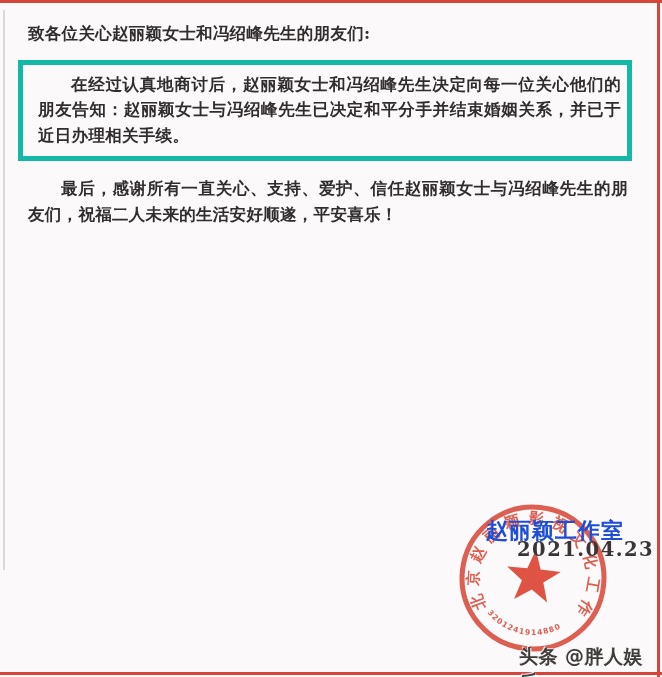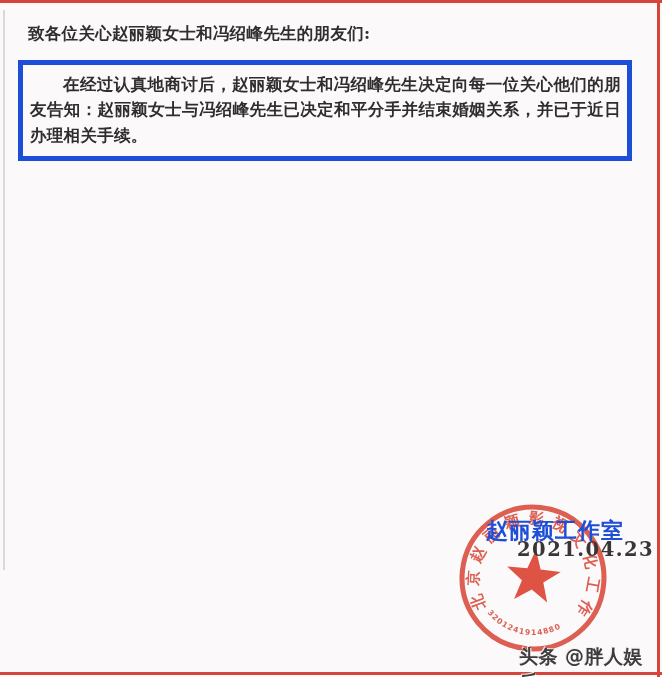--- a/index.html
+++ b/index.html
@@ -22,23 +22,23 @@
     padding:21px 34px 0 28px;
     font-size:16.5px;
     line-height:25.5px;
     letter-spacing:0.3px;
   }
   .salutation{
     margin:0 0 13px 0;
     font-weight:600;
   }
   .highlight-box{
-    border:5px solid #1d4ed8;
+    border:5px solid #14b8a6;
     margin:0 -4px 15px -10px;
-    padding:7px 6px 8px 7px;
+    padding:7px 6px 8px 15px;
   }
   .para{
     margin:0 0 13px 0;
     text-indent:2em;
     text-align:justify;
     font-weight:600;
   }
   .para:last-child{margin-bottom:0;}
   .highlight-box .para{margin:0;}
 
@@ -76,20 +76,21 @@
   <div class="frame-bottom"></div>
   <div class="frame-left"></div>
 
   <div class="content">
     <p class="salutation">致各位关心赵丽颖女士和冯绍峰先生的朋友们:</p>
 
     <div class="highlight-box">
       <p class="para">在经过认真地商讨后，赵丽颖女士和冯绍峰先生决定向每一位关心他们的朋友告知：赵丽颖女士与冯绍峰先生已决定和平分手并结束婚姻关系，并已于近日办理相关手续。</p>
     </div>
 
+    <p class="para">最后，感谢所有一直关心、支持、爱护、信任赵丽颖女士与冯绍峰先生的朋友们，祝福二人未来的生活安好顺遂，平安喜乐！</p>
   </div>
 
   <div class="sign-area">
 
     <svg class="seal" viewBox="0 0 150 150" width="152" height="152">
       <defs>
         <path id="ringArc" d="M 33.6,109.7 A 54,54 0 1,1 116.4,109.7" fill="none"></path>
         <path id="serialArc" d="M 31,111 A 58,58 0 0,0 119,111" fill="none"></path>
       </defs>
       <circle cx="75" cy="75" r="70" fill="none" stroke="#d84a3c" stroke-width="5"></circle>

